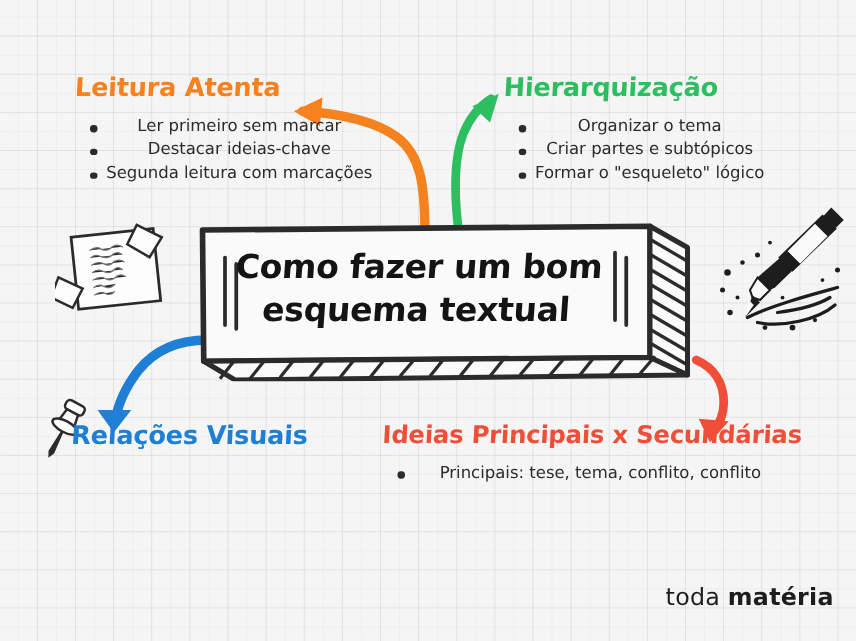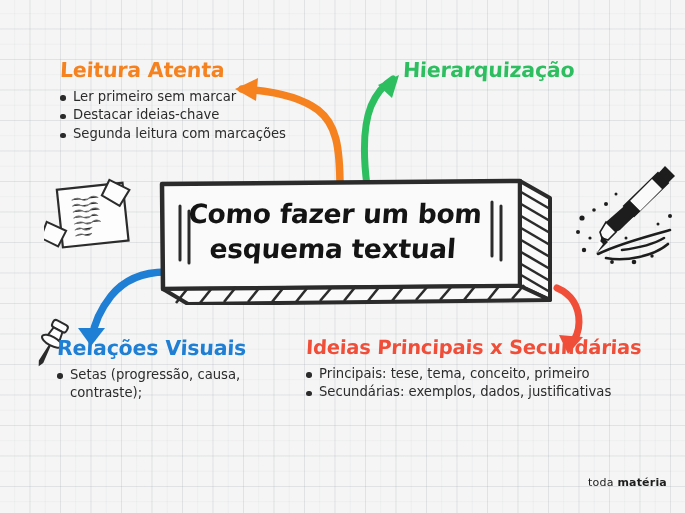--- a/index.html
+++ b/index.html
@@ -40,22 +40,23 @@
     letter-spacing: -0.2px;
     line-height: 1;
     white-space: nowrap;
     margin: 0 0 7px 0;
     transform: skewX(-3deg);
   }
   .sec-title.small { font-size: 19.5px; }
 
   ul.items {
     list-style: none;
-    margin: 0;
+    margin: 12px;
     padding: 0;
+    text-align: center;
   }
   ul.items li {
     position: relative;
     padding-left: 13px;
     color: #2b2b2b;
     font-family: "DejaVu Sans", sans-serif;
     font-size: 13.2px;
     line-height: 1.43;
     white-space: nowrap;
   }
@@ -100,21 +101,21 @@
     transform: skewX(-4deg);
   }
   #banner-title .ln { display: block; }
 
   
   #logo {
     position: absolute;
     right: 18px;
     bottom: 24px;
     font-family: "DejaVu Sans", sans-serif;
-    font-size: 11px;
+    font-size: 19px;
     color: #1d1d1d;
     letter-spacing: 0.2px;
     white-space: nowrap;
     text-align: center;
   }
   #logo b { font-weight: bold; }
 </style>
 </head>
 <body>
 
@@ -144,20 +145,25 @@
     <div class="sec-title c-orange">Leitura Atenta</div>
     <ul class="items c-orange">
       <li><span class="txt">Ler primeiro sem marcar</span></li>
       <li><span class="txt">Destacar ideias-chave</span></li>
       <li><span class="txt">Segunda leitura com marcações</span></li>
     </ul>
   </div>
 
   <div class="block" style="left:403px; top:60px;">
     <div class="sec-title c-green">Hierarquização</div>
+    <ul class="items c-green">
+      <li><span class="txt">Organizar o tema</span></li>
+      <li><span class="txt">Criar partes e subtópicos</span></li>
+      <li><span class="txt">Formar o "esqueleto" lógico</span></li>
+    </ul>
   </div>
 
   <svg class="abs" style="left:44px; top:172px; width:100px; height:92px;" viewBox="0 0 100 92">
     <g transform="rotate(-6 50 46)">
       <rect x="16" y="14" width="66" height="58" fill="#fdfdfd" stroke="#2b2b2b" stroke-width="2.2"></rect>
       <g stroke="#5a5a5a" stroke-width="1" stroke-linecap="round" opacity="0.85">
         <path d="M30 26 q5 -3 9 0 q5 3 9 -1 q4 -2 8 1"></path>
         <path d="M30 32 q4 -3 8 0 q6 3 10 -1 q4 -2 7 1"></path>
         <path d="M30 38 q5 -3 10 0 q4 3 8 -1 q5 -2 8 1"></path>
         <path d="M30 44 q4 -3 9 0 q5 3 9 -1 q3 -2 6 1"></path>
@@ -259,29 +265,27 @@
       <rect x="19" y="4" width="16" height="8" rx="3"></rect>
       <path d="M22 12 L32 12 L34 24 L20 24 Z"></path>
       <ellipse cx="27" cy="25" rx="11" ry="4.5"></ellipse>
       <path d="M27 29 L28.5 48 L27 51 L25.5 48 Z" fill="#2b2b2b"></path>
     </g>
   </svg>
 
   <div class="block" style="left:57px; top:338px; width:250px;">
     <div class="sec-title c-blue">Relações Visuais</div>
     <ul class="items c-blue">
-      <li class="wrap"><span class="txt">Setas (progressão, causa, contraste);</span></li>
     </ul>
   </div>
 
   <div class="block" style="left:306px; top:338px;">
     <div class="sec-title small c-red">Ideias Principais x Secundárias</div>
     <ul class="items c-red">
-      <li><span class="txt">Principais: tese, tema, conceito, primeiro</span></li>
-      <li><span class="txt">Secundárias: exemplos, dados, justificativas</span></li>
+      <li><span class="txt">Principais: tese, tema, conflito, conflito</span></li>
     </ul>
   </div>
 
   <div id="logo">
     <span>toda </span><b>matéria</b>
   </div>
 
 </div>
 
 </body></html>

